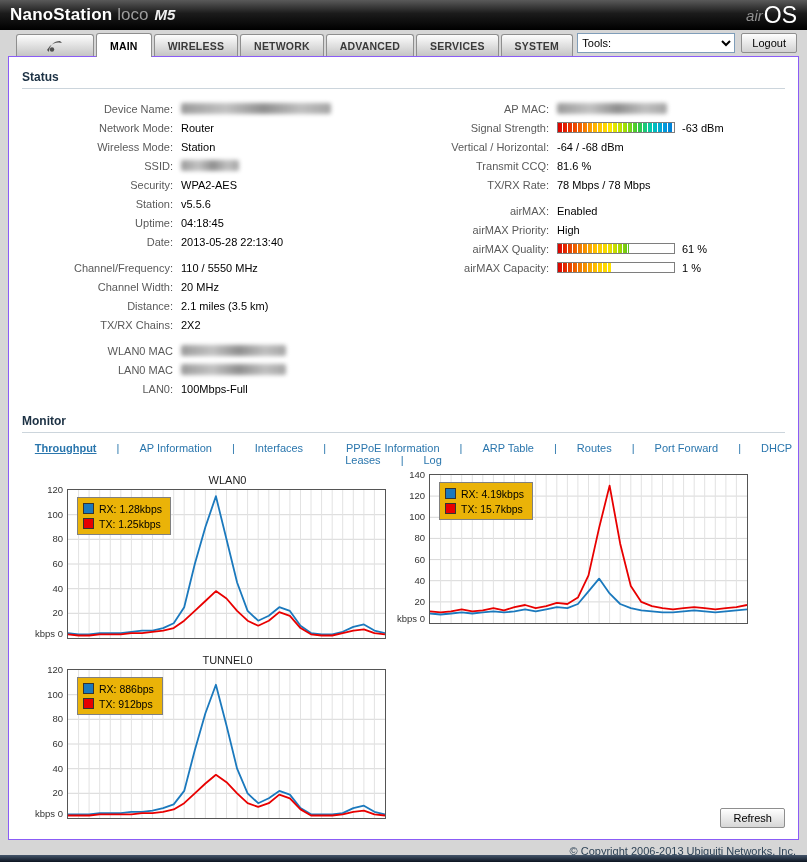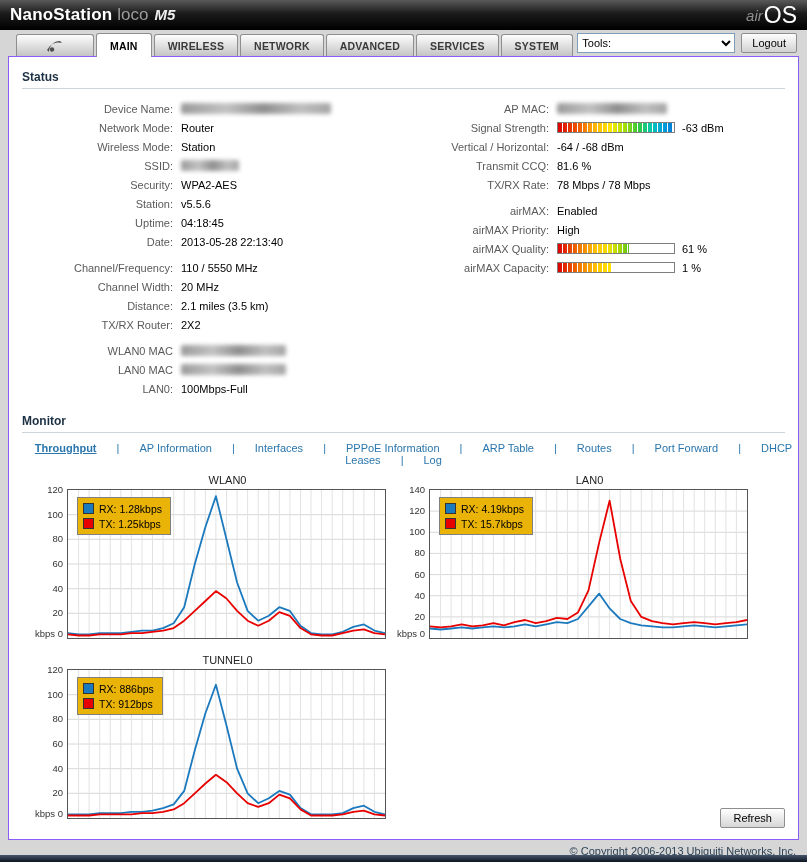--- a/index.html
+++ b/index.html
@@ -197,21 +197,21 @@
               <span class="vtext">20 MHz</span>
             </span>
           </div>
           <div class="srow">
             <span class="slabel">Distance:</span>
             <span class="svalue">
               <span class="vtext">2.1 miles (3.5 km)</span>
             </span>
           </div>
           <div class="srow">
-            <span class="slabel">TX/RX Router:</span>
+            <span class="slabel">TX/RX Chains:</span>
             <span class="svalue">
               <span class="vtext">2X2</span>
             </span>
           </div>
           <div class="srow gap">
             <span class="slabel">WLAN0 MAC</span>
             <span class="svalue">
               <span class="redacted" style="width: 105px;"></span>
             </span>
           </div>
@@ -357,21 +357,20 @@
                 </div>
                 <div class="legend-row">
                   <span class="swatch" style="background: rgb(232, 0, 0);"></span>
                   <span>TX: 1.25kbps</span>
                 </div>
               </div>
             </div>
           </div>
         </div>
         <div class="chart" style="left: 388px; top: 6px;">
-          <div class="chart-title">LAN0</div>
           <div class="chart-body">
             <div class="yaxis" style="height: 150px;">
               <div class="ylab" style="top: 121.857px;">20</div>
               <div class="ylab" style="top: 100.714px;">40</div>
               <div class="ylab" style="top: 79.5714px;">60</div>
               <div class="ylab" style="top: 58.4286px;">80</div>
               <div class="ylab" style="top: 37.2857px;">100</div>
               <div class="ylab" style="top: 16.1429px;">120</div>
               <div class="ylab" style="top: -5px;">140</div>
               <div class="ylab" style="top: 139px;">kbps 0</div>

